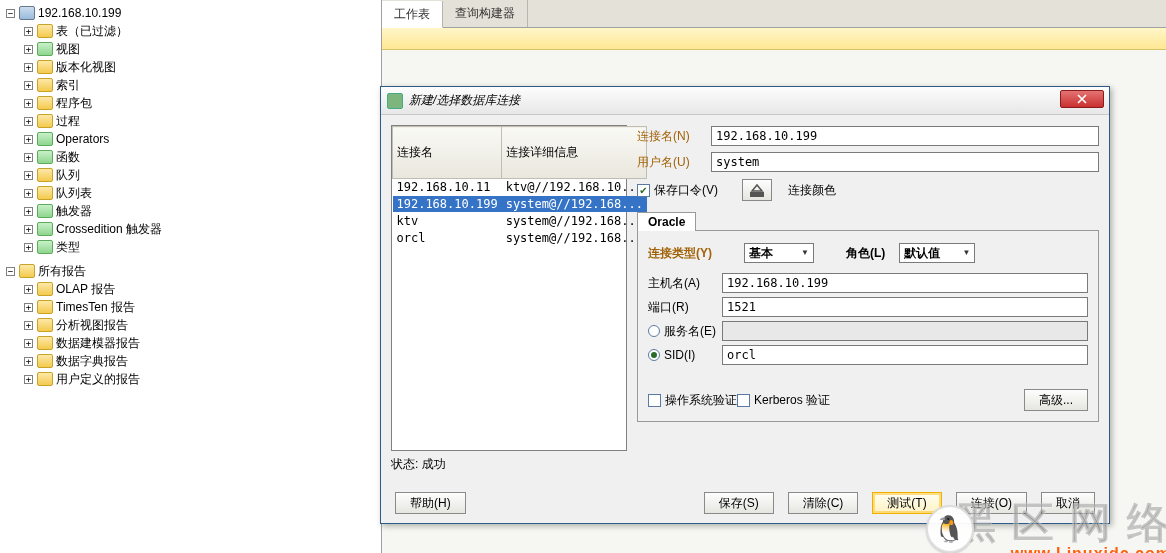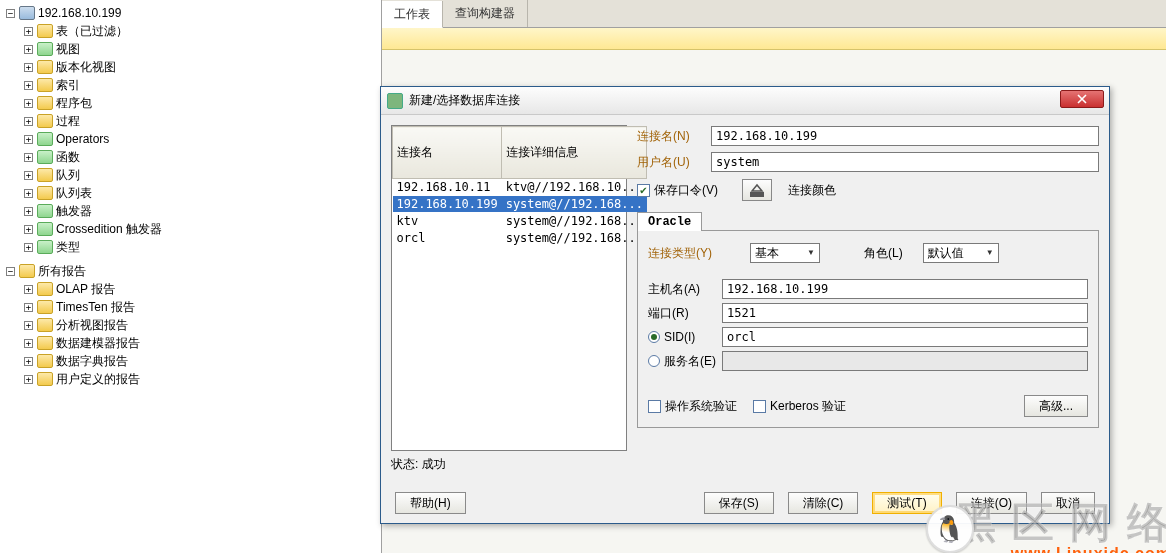--- a/index.html
+++ b/index.html
@@ -24,21 +24,21 @@
 
     
     .main-bg { position: absolute; left: 382px; top: 0; right: 0; height: 553px; background: #f6f6f2; }
     .main-tabs { display: flex; height: 28px; background: #e4e1d8; border-bottom: 1px solid #a0a0a0; }
     .main-tab { padding: 3px 12px; border-right: 1px solid #b8b5ac; display:flex; align-items:center; font-size:12px; color:#333; cursor:pointer;}
     .main-tab.active { background: #fff; border-bottom: 1px solid #fff; position:relative; top:1px;}
     .yellow-band { height: 22px; background: linear-gradient(#fff6c9, #ffe893); border-bottom: 1px solid #d6c36a; }
 
     
     .dialog { position: absolute; left: 380px; top: 86px; width: 730px; height: 438px; border: 1px solid #2b5b8b; background: #f0f0f0; box-shadow: 2px 2px 6px rgba(0,0,0,.3);}
-    .titlebar { height: 28px; background: linear-gradient(#fdfdfd, #e7e7e7); border-bottom: 1px solid #c9c9c9; display: flex; align-items: center; padding: 0 0 0 6px; position:relative;}
+    .titlebar { height: 28px; background: linear-gradient(#fdfdfd, #e7e7e7); border-bottom: 1px solid #c9c9c9; display: flex; align-items: center; padding: 0 0 0 6px; position:relative;font-style:italic;}
     .titlebar .ic { width:16px; height:16px; background:#7db67d; border:1px solid #4a8; margin-right:6px; border-radius:2px;}
     .titlebar-title { font-size: 12px; color: #000; }
     .close-btn { position:absolute; right:5px; top:3px; width: 44px; height: 18px; background: linear-gradient(#e57373, #c93030); border: 1px solid #8b1a1a; border-radius: 2px; color: #fff; display: flex; align-items: center; justify-content: center; font-size: 12px; cursor:pointer;}
 
     .dialog-body { position: absolute; top: 28px; left: 0; right: 0; bottom: 40px; padding: 10px; }
 
     .conn-table-wrap { position: absolute; left: 10px; top: 10px; width: 236px; bottom: 32px; border: 1px solid #808080; background: #fff; }
     .conn-table { width: 100%; border-collapse: collapse; font-size: 12px; }
     .conn-table th { background: linear-gradient(#f9f9f5, #e9e7dd); border: 1px solid #c0bdb2; text-align: left; padding: 17px 4px; font-weight: normal; height:18px;}
     .conn-table td { padding: 1px 4px; border-bottom: 1px solid transparent; font-family: SimSun, monospace; font-size:12px;height:16px; white-space:nowrap; overflow:hidden; text-overflow:ellipsis;}
@@ -49,33 +49,33 @@
     .form-area { position: absolute; left: 256px; right: 10px; top: 10px; bottom: 10px; }
     .form-row { display: flex; align-items: center; margin-bottom: 4px; height: 22px; }
     .form-label { width: 74px; font-size: 12px; color: #a16207; white-space:nowrap;}
     .form-input { flex: 1; height: 20px; border: 1px solid #7a7a7a; padding: 1px 4px; font-family: SimSun, monospace; font-size: 12px; background:#fff;}
     .save-row { display:flex; align-items:center; gap:10px; margin: 6px 0 10px;}
     .checkbox-box { width:13px; height:13px; border:1px solid #5a7aa5; background:#fff; display:inline-flex; align-items:center; justify-content:center; margin-right:4px; font-size:10px; color:#2a6b2a; cursor:pointer;}
     .color-btn { width: 30px; height: 22px; border: 1px solid #888; background: linear-gradient(#fdfdfd,#e6e6e0); display:flex; align-items:center; justify-content:center; margin: 0 6px 0 14px; cursor:pointer;}
     .color-btn svg { width:16px;height:16px;}
 
     .oracle-tab { margin-top: 6px; }
-    .oracle-tab-btn { display:inline-block; background: #fff; border:1px solid #999; border-bottom:none; padding: 2px 10px; font-family: Liberation Mono, monospace; font-size: 12px; font-weight: bold; position:relative; top:1px; cursor:pointer;}
+    .oracle-tab-btn { display:inline-block; background: #fff; border:1px solid #999; border-bottom:none; padding: 2px 10px; font-family: Liberation Sans, sans-serif; font-size: 12px; font-weight: bold; position:relative; top:1px; cursor:pointer;}
     .oracle-panel { border: 1px solid #999; background:#f0f0f0; padding: 12px 10px 10px; min-height: 180px;}
 
-    .inline-row { display:flex; align-items:center; margin-bottom:16px; gap:16px;}
+    .inline-row { display:flex; align-items:center; margin-bottom:10px; gap:10px;font-weight:bold;}
     .select { height: 20px; border: 1px solid #7a7a7a; background:#fff; font-size:12px; padding: 0 18px 0 4px; position:relative; display:inline-flex; align-items:center; cursor:pointer;}
     .select::after { content:"▼"; font-size:8px; position:absolute; right:4px; top:4px; color:#333;}
 
     .grp-row { display:flex; align-items:center; margin-bottom:4px;}
     .grp-label { width:74px; font-size:12px;}
     .radio { width:12px; height:12px; border:1px solid #5a7aa5; border-radius:50%; display:inline-flex; align-items:center; justify-content:center; margin-right:4px; background:#fff; cursor:pointer;}
     .radio.checked::after { content:""; width:6px; height:6px; background:#2a6b2a; border-radius:50%;}
 
-    .auth-row { display:flex; align-items:center; gap:16px; margin-top:24px;}
+    .auth-row { display:flex; align-items:center; gap:0; margin-top:24px;}
     .btn { height:22px; padding: 0 14px; border:1px solid #8a8a8a; background: linear-gradient(#fdfdfd,#e6e6e0); font-size:12px; display:inline-flex; align-items:center; cursor:pointer;}
     .btn.highlight { border:1px solid #f0b000; box-shadow: 0 0 0 2px rgba(255,200,60,.6) inset; background: linear-gradient(#fffef0,#fff2c4);}
 
     .dialog-footer { position:absolute; left:0; right:0; bottom:0; height:40px; background:#f0f0f0; border-top: 0; display:flex; align-items:center; padding: 0 14px; gap: 14px;}
     .dialog-footer .spacer { flex:1; }
 
     
     .watermark { position:absolute; right: -5px; bottom: -10px; opacity:.95; pointer-events:none;}
     .watermark .big { font-family: "Microsoft YaHei", sans-serif; font-size: 42px; font-weight: 700; color: rgba(80,80,80,.55); letter-spacing: 2px; -webkit-text-stroke: 1px rgba(255,255,255,.4);}
     .watermark .url { font-family: Arial, sans-serif; font-size: 16px; color: #ff5a00; font-weight:bold; text-align:right; letter-spacing:1px; margin-top:-6px;}
@@ -303,31 +303,31 @@
           <div class="grp-row">
             <span class="grp-label"><span>主机名(A)</span></span>
             <input class="form-input" value="192.168.10.199" style="">
           </div>
           <div class="grp-row">
             <span class="grp-label"><span>端口(R)</span></span>
             <input class="form-input" value="1521" style="">
           </div>
           <div class="grp-row">
             <span class="grp-label" style="display:flex;align-items:center;">
+              <span class="radio"></span>
+              <span>服务名(E)</span>
+            </span>
+            <input class="form-input" style="background: rgb(232, 232, 232);" disabled="">
+          </div>
+          <div class="grp-row">
+            <span class="grp-label" style="display:flex;align-items:center;">
               <span class="radio checked"></span>
               <span>SID(I)</span>
             </span>
             <input class="form-input" value="orcl" style="">
-          </div>
-          <div class="grp-row">
-            <span class="grp-label" style="display:flex;align-items:center;">
-              <span class="radio"></span>
-              <span>服务名(E)</span>
-            </span>
-            <input class="form-input" style="background: rgb(232, 232, 232);" disabled="">
           </div>
 
           <div class="auth-row">
             <label style="display:flex;align-items:center;">
               <span class="checkbox-box"></span>
               <span>操作系统验证</span>
             </label>
             <label style="display:flex;align-items:center;">
               <span class="checkbox-box"></span>
               <span>Kerberos 验证</span>

